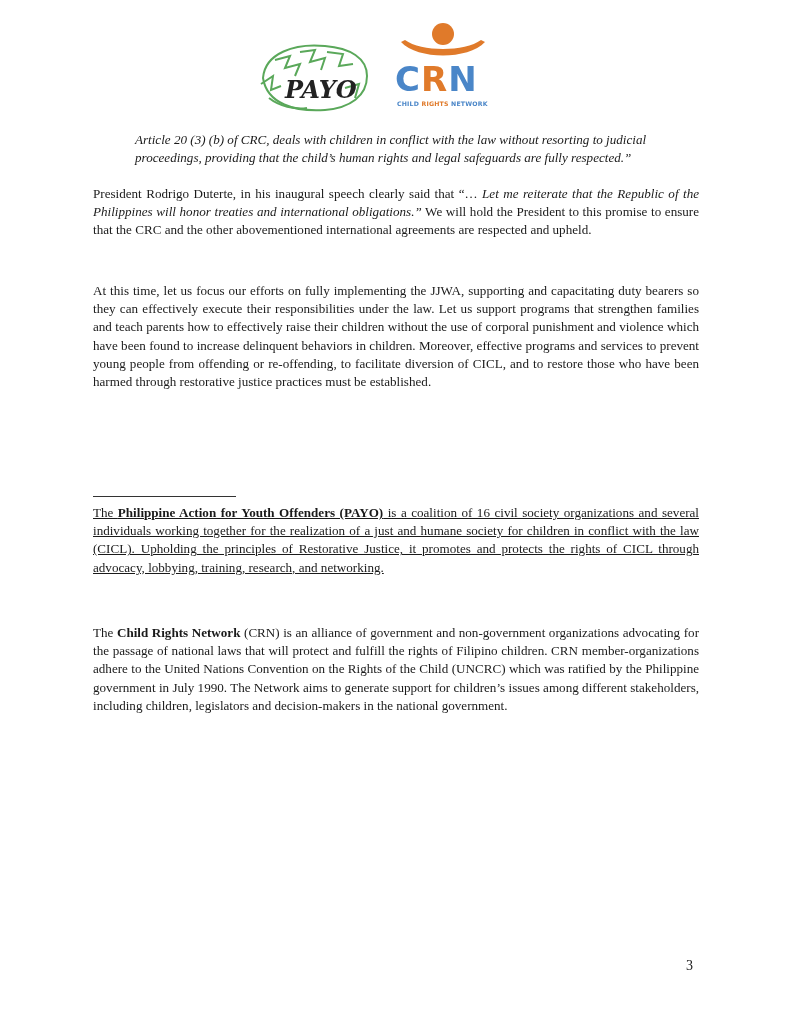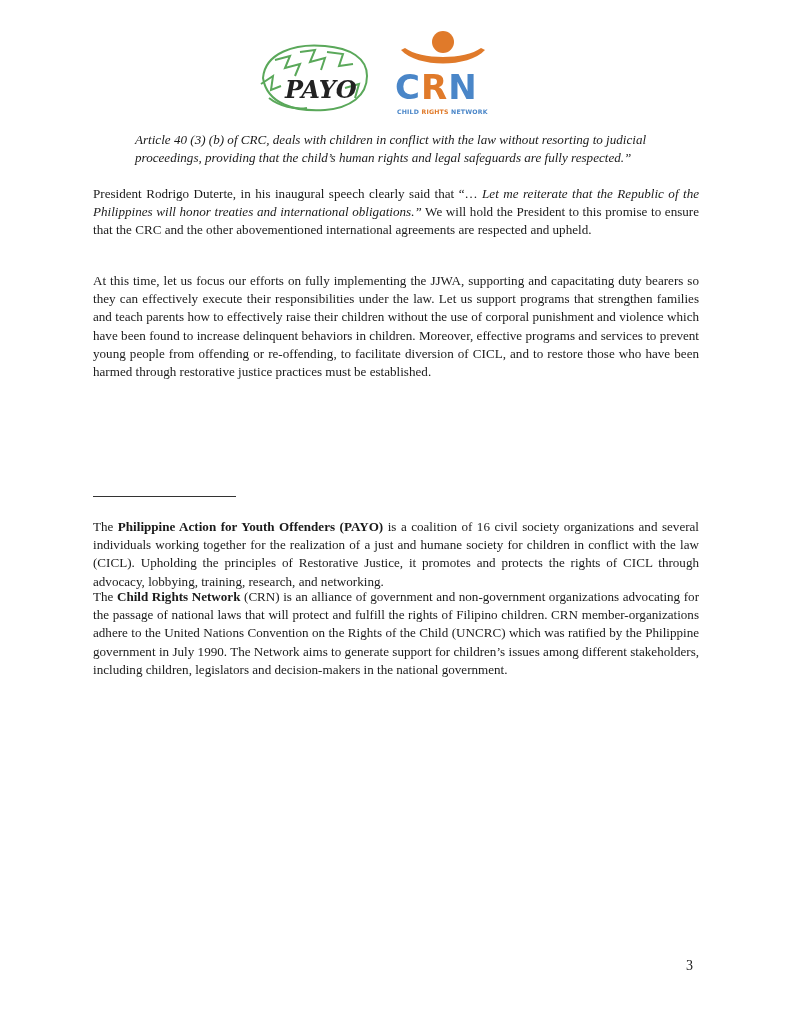--- a/index.html
+++ b/index.html
@@ -2,36 +2,36 @@
 <html><head>
 <meta charset="utf-8">
 <style>
   html, body { margin: 0; padding: 0; background: #ffffff; }
   body { width: 791px; height: 1024px; position: relative; overflow: hidden;
          font-family: "DejaVu Serif", "Liberation Serif", serif; color: #1a1a1a; }
   .page { position: absolute; left: 0; top: 0; width: 724px; height: 1024px; background: #fff; }
 
   .logos { position: absolute; top: 20px; left: 255px; width: 250px; height: 95px; }
   .payo-logo { position: absolute; left: 0; top: 18px; width: 118px; height: 78px; }
-  .crn-logo { position: absolute; left: 138px; top: 8px; width: 100px; height: 95px; }
+  .crn-logo { position: absolute; left: 138px; top: 0; width: 100px; height: 95px; }
   .crn-letters { position: absolute; left: 2px; top: 42px; font-family: "DejaVu Sans", "Liberation Sans", sans-serif;
                  font-weight: bold; font-size: 34px; letter-spacing: 1px; color: #4a86c8; line-height: 1; }
   .crn-letters .r { color: #e07a2a; }
   .crn-tag { position: absolute; left: 4px; top: 80px; font-family: "DejaVu Sans", "Liberation Sans", sans-serif;
              font-weight: bold; font-size: 6.2px; color: #4a86c8; white-space: nowrap; letter-spacing: 0.2px; }
   .crn-tag .orange { color: #e07a2a; }
 
   .text { position: absolute; left: 93px; width: 606px; font-size: 13.1px; line-height: 18.2px;
           text-align: justify; font-family: "Liberation Serif", "DejaVu Serif", serif; }
   .quote { left: 135px; width: 566px; top: 131px; font-style: italic; text-align: left; }
   .p1 { top: 185px; font-weight: normal; }
-  .p2 { top: 272px; }
+  .p2 { top: 282px; }
   .p3 { top: 413px; font-weight: bold; }
-  .p4 { top: 518px; }
-  .p5 { top: 588px; }
+  .p4 { top: 504px; text-decoration: underline; }
+  .p5 { top: 624px; }
   .rule { position: absolute; left: 93px; top: 496px; width: 143px; height: 1px; background: #333; }
   .page-number { position: absolute; left: 686px; top: 958px; font-size: 14px; font-family: "Liberation Serif", serif; }
   .ital { font-style: italic; }
   .bold { font-weight: bold; }
 </style>
 </head>
 <body>
 
 <div class="page">
 
@@ -52,21 +52,21 @@
     <div class="crn-logo">
       <svg width="100" height="42" viewBox="0 0 100 42">
         <circle cx="50" cy="14" r="11" fill="#e07a2a"></circle>
         <path d="M8 22 C 25 40, 75 40, 92 22 L 88 20 C 72 32, 28 32, 12 20 Z" fill="#e07a2a"></path>
       </svg>
       <div class="crn-letters"><span>C</span><span class="r">R</span><span>N</span></div>
       <div class="crn-tag"><span>CHILD </span><span class="orange">RIGHTS</span><span> NETWORK</span></div>
     </div>
   </div>
 
-  <div class="text quote">Article 40 (3) (b) of CRC, deals with children in conflict with the law without resorting to judicial proceedings, providing that the child’s human rights and legal safeguards are fully respected.”</div>
+  <div class="text quote">Article 20 (3) (b) of CRC, deals with children in conflict with the law without resorting to judicial proceedings, providing that the child’s human rights and legal safeguards are fully respected.”</div>
 
   <div class="text p1"><span>President Rodrigo Duterte, in his inaugural speech clearly said that “… </span><span class="ital">Let me reiterate that the Republic of the Philippines will honor treaties and international obligations.”</span><span> We will hold the President to this promise to ensure that the CRC and the other abovementioned international agreements are respected and upheld.</span></div>
 
   <div class="text p2">At this time, let us focus our efforts on fully implementing the JJWA, supporting and capacitating duty bearers so they can effectively execute their responsibilities under the law. Let us support programs that strengthen families and teach parents how to effectively raise their children without the use of corporal punishment and violence which have been found to increase delinquent behaviors in children. Moreover, effective programs and services to prevent young people from offending or re-offending, to facilitate diversion of CICL, and to restore those who have been harmed through restorative justice practices must be established.</div>
 
 
   <div class="rule"></div>
 
   <div class="text p4"><span>The </span><span class="bold">Philippine Action for Youth Offenders (PAYO)</span><span> is a coalition of 16 civil society organizations and several individuals working together for the realization of a just and humane society for children in conflict with the law (CICL). Upholding the principles of Restorative Justice, it promotes and protects the rights of CICL through advocacy, lobbying, training, research, and networking.</span></div>
 

